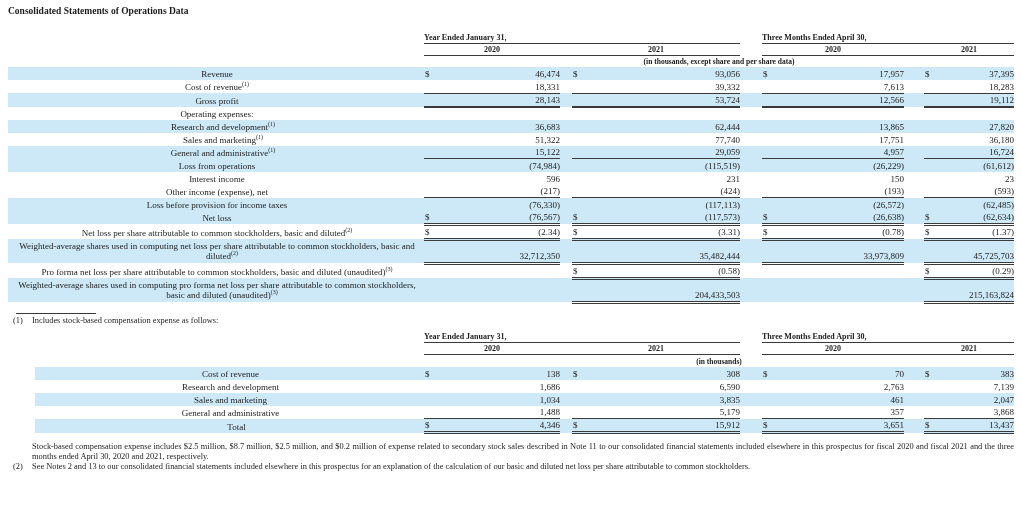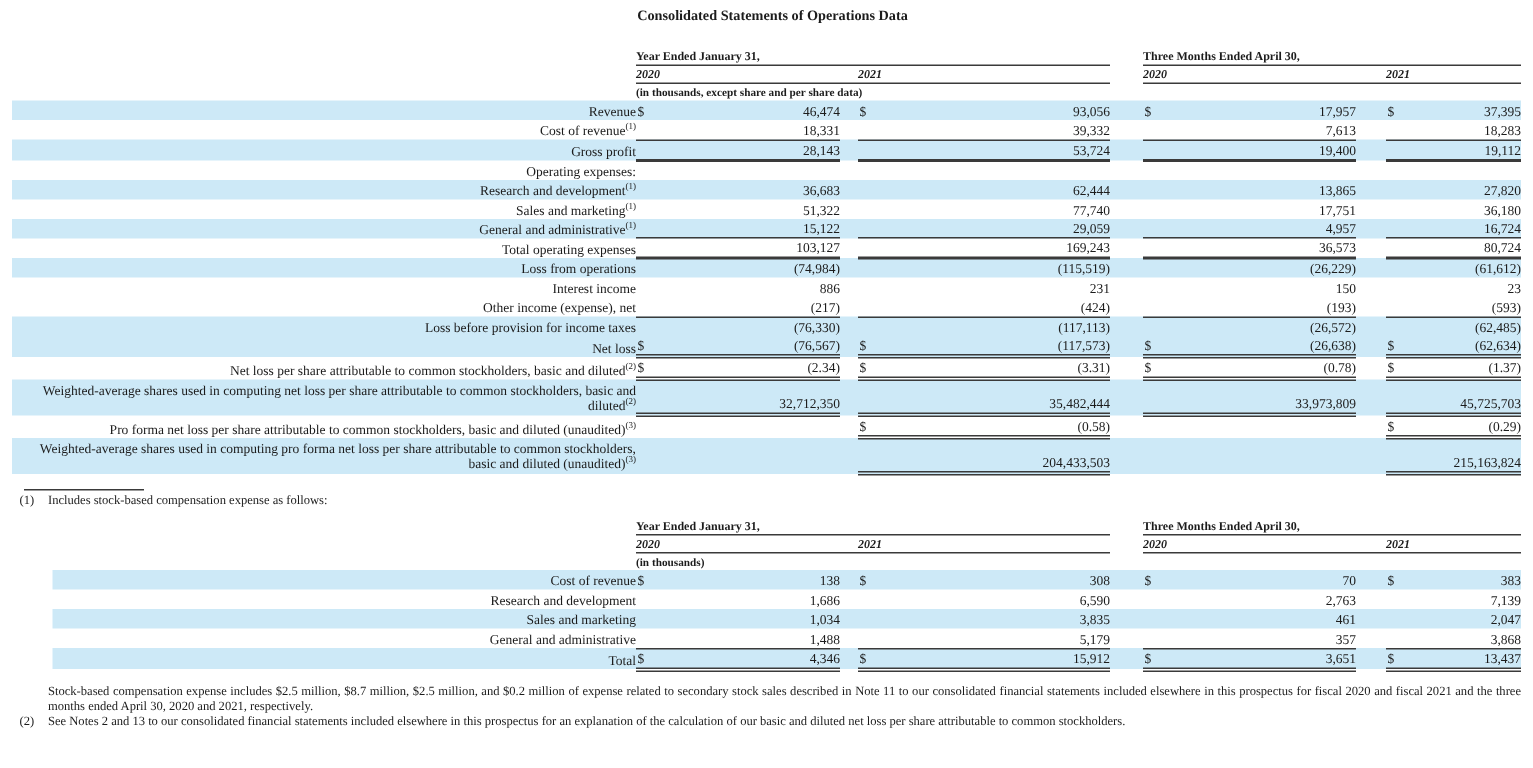--- a/index.html
+++ b/index.html
@@ -1,40 +1,40 @@
 <!DOCTYPE html>
 <html style="--hl: #cde9f7; --rule: #3a3a3a; --ink: #1c1c1c;"><head>
 <meta charset="utf-8">
 <style>
   :root{ --hl:#cde9f7; --rule:#3a3a3a; --ink:#1c1c1c; }
   *{box-sizing:border-box;}
   body{margin:0;background:#fff;}
   .page{position:relative;width:1022px;height:512px;background:#fff;overflow:hidden;
         font-family:"Liberation Serif","DejaVu Serif",serif;color:var(--ink);}
-  .title{padding:6px 0 0 8px;font-weight:bold;font-size:9.5px;line-height:11px;text-align:center;}
+  .title{padding:6px 0 0 8px;font-weight:bold;font-size:9.5px;line-height:11px;}
 
   table{border-collapse:collapse;table-layout:fixed;}
   #main-table{margin:14px 0 0 8px;width:1006px;}
   #comp-table{margin:5px 0 0 35px;width:979px;}
   td{padding:0;font-size:9px;line-height:12px;height:13px;vertical-align:bottom;
      white-space:nowrap;overflow:visible;}
   tr.hl td{background:var(--hl);}
-  .lab{text-align:right;}
+  .lab{text-align:center;}
   .ind0{padding-left:2px;} .ind1{padding-left:14px;} .ind2{padding-left:28px;}
   .lab.wrap{white-space:normal;line-height:10px;padding-top:2px;padding-bottom:2px;}
   .lab.wrap.ind0{padding-left:12px;text-indent:-10px;}
   .dol{text-align:left;padding-left:1px;}
   .val{text-align:right;}
   .bb-s{border-bottom:1px solid var(--rule);}
   .bb-t{border-bottom:2px solid var(--rule);}
   .bb-d{border-bottom:3px double var(--rule);}
   thead td{height:12px;}
   .grp{font-weight:bold;font-size:8px;text-align:left;border-bottom:1px solid var(--rule);line-height:10px;}
-  .yr{font-weight:bold;font-size:8px;border-bottom:1px solid var(--rule);line-height:10px;font-style:italic;}
-  .units{font-weight:bold;font-size:7.5px;text-align:left;height:11px;line-height:10px;}
+  .yr{font-weight:bold;font-size:8px;text-align:center;border-bottom:1px solid var(--rule);line-height:10px;}
+  .units{font-weight:bold;font-size:7.5px;text-align:center;height:11px;line-height:10px;}
   sup{font-size:6px;line-height:0;vertical-align:super;}
 
   .fn-sep{margin:9px 0 2px 16px;width:80px;border-top:1px solid var(--rule);height:0;}
   .fn{display:flex;font-size:8.4px;line-height:10px;}
   .fn-m{flex:none;width:19px;}
   .fn-t{flex:1;}
   .fn-intro{margin-left:13px;}
   .fns{margin:8px 8px 0 13px;}
   .fns .fn-t{text-align:justify;}
 </style>
@@ -113,21 +113,21 @@
         </tr>
         <tr class="hl">
           <td class="lab ind0">Gross profit</td>
           <td class="dol bb-t"></td>
           <td class="val bb-t">28,143</td>
           <td class="gap"></td>
           <td class="dol bb-t"></td>
           <td class="val bb-t">53,724</td>
           <td class="gap"></td>
           <td class="dol bb-t"></td>
-          <td class="val bb-t">19,400</td>
+          <td class="val bb-t">12,566</td>
           <td class="gap"></td>
           <td class="dol bb-t"></td>
           <td class="val bb-t">19,112</td>
         </tr>
         <tr>
           <td class="lab ind0">Operating expenses:</td>
           <td class="dol"></td>
           <td class="val"></td>
           <td class="gap"></td>
           <td class="dol"></td>
@@ -174,52 +174,38 @@
           <td class="gap"></td>
           <td class="dol bb-s"></td>
           <td class="val bb-s">29,059</td>
           <td class="gap"></td>
           <td class="dol bb-s"></td>
           <td class="val bb-s">4,957</td>
           <td class="gap"></td>
           <td class="dol bb-s"></td>
           <td class="val bb-s">16,724</td>
         </tr>
-        <tr>
-          <td class="lab ind2">Total operating expenses</td>
-          <td class="dol bb-t"></td>
-          <td class="val bb-t">103,127</td>
-          <td class="gap"></td>
-          <td class="dol bb-t"></td>
-          <td class="val bb-t">169,243</td>
-          <td class="gap"></td>
-          <td class="dol bb-t"></td>
-          <td class="val bb-t">36,573</td>
-          <td class="gap"></td>
-          <td class="dol bb-t"></td>
-          <td class="val bb-t">80,724</td>
-        </tr>
         <tr class="hl">
           <td class="lab ind0">Loss from operations</td>
           <td class="dol"></td>
           <td class="val">(74,984)</td>
           <td class="gap"></td>
           <td class="dol"></td>
           <td class="val">(115,519)</td>
           <td class="gap"></td>
           <td class="dol"></td>
           <td class="val">(26,229)</td>
           <td class="gap"></td>
           <td class="dol"></td>
           <td class="val">(61,612)</td>
         </tr>
         <tr>
           <td class="lab ind0">Interest income</td>
           <td class="dol"></td>
-          <td class="val">886</td>
+          <td class="val">596</td>
           <td class="gap"></td>
           <td class="dol"></td>
           <td class="val">231</td>
           <td class="gap"></td>
           <td class="dol"></td>
           <td class="val">150</td>
           <td class="gap"></td>
           <td class="dol"></td>
           <td class="val">23</td>
         </tr>

